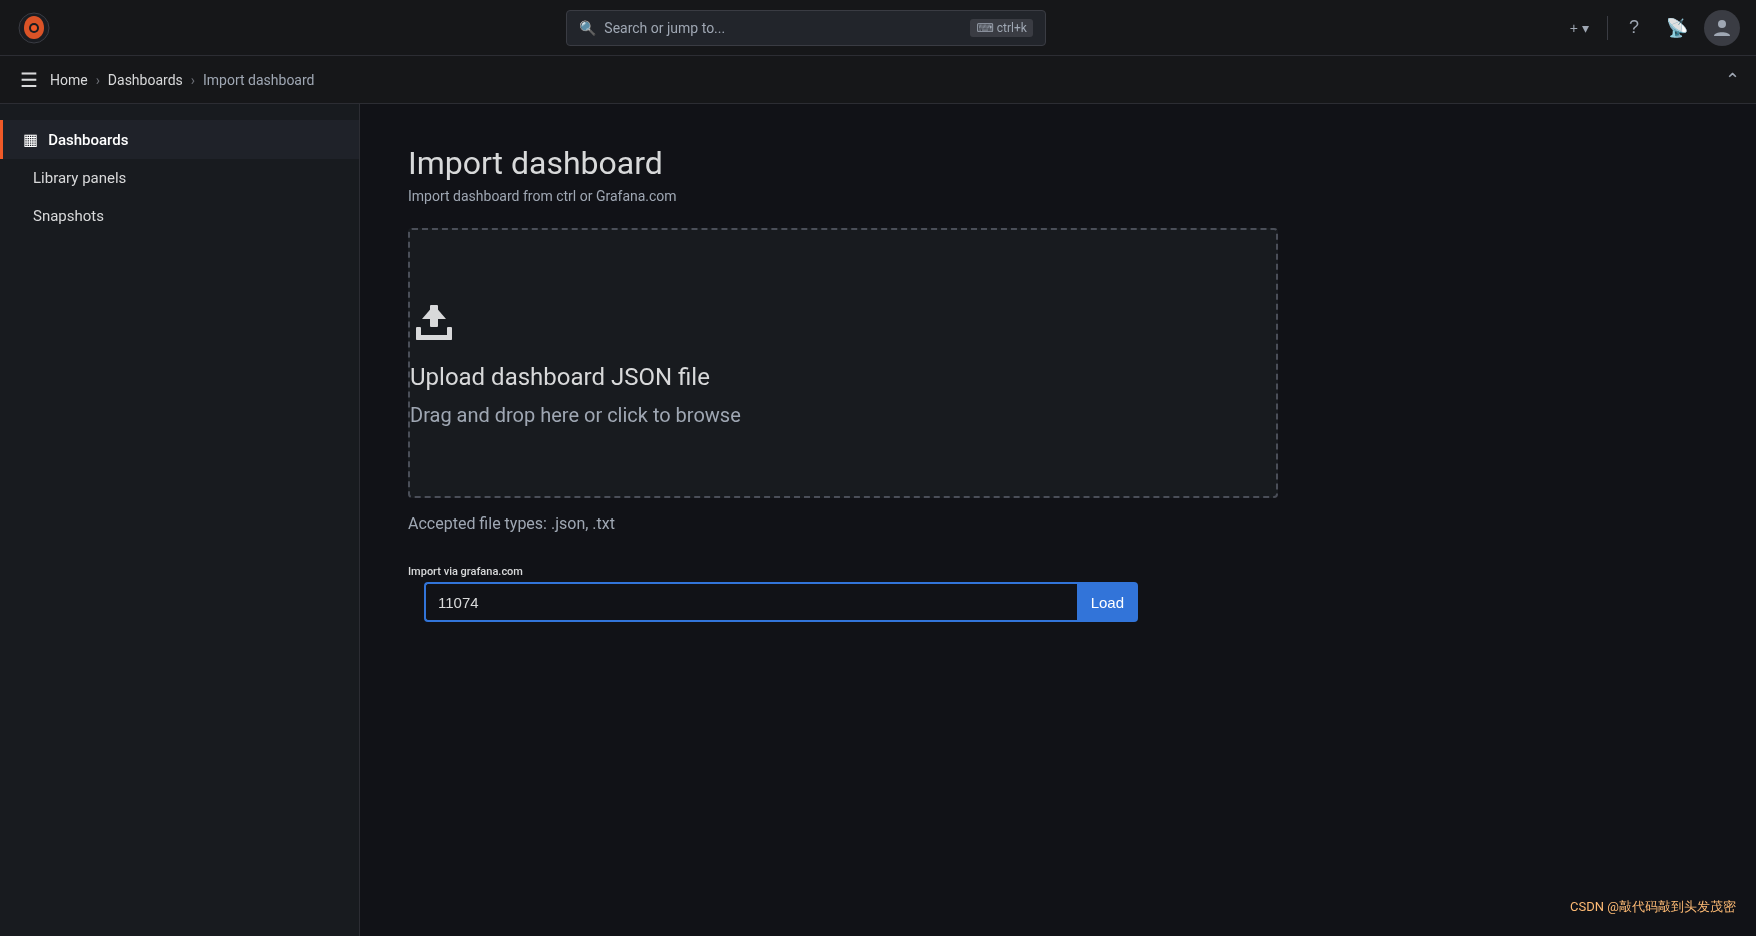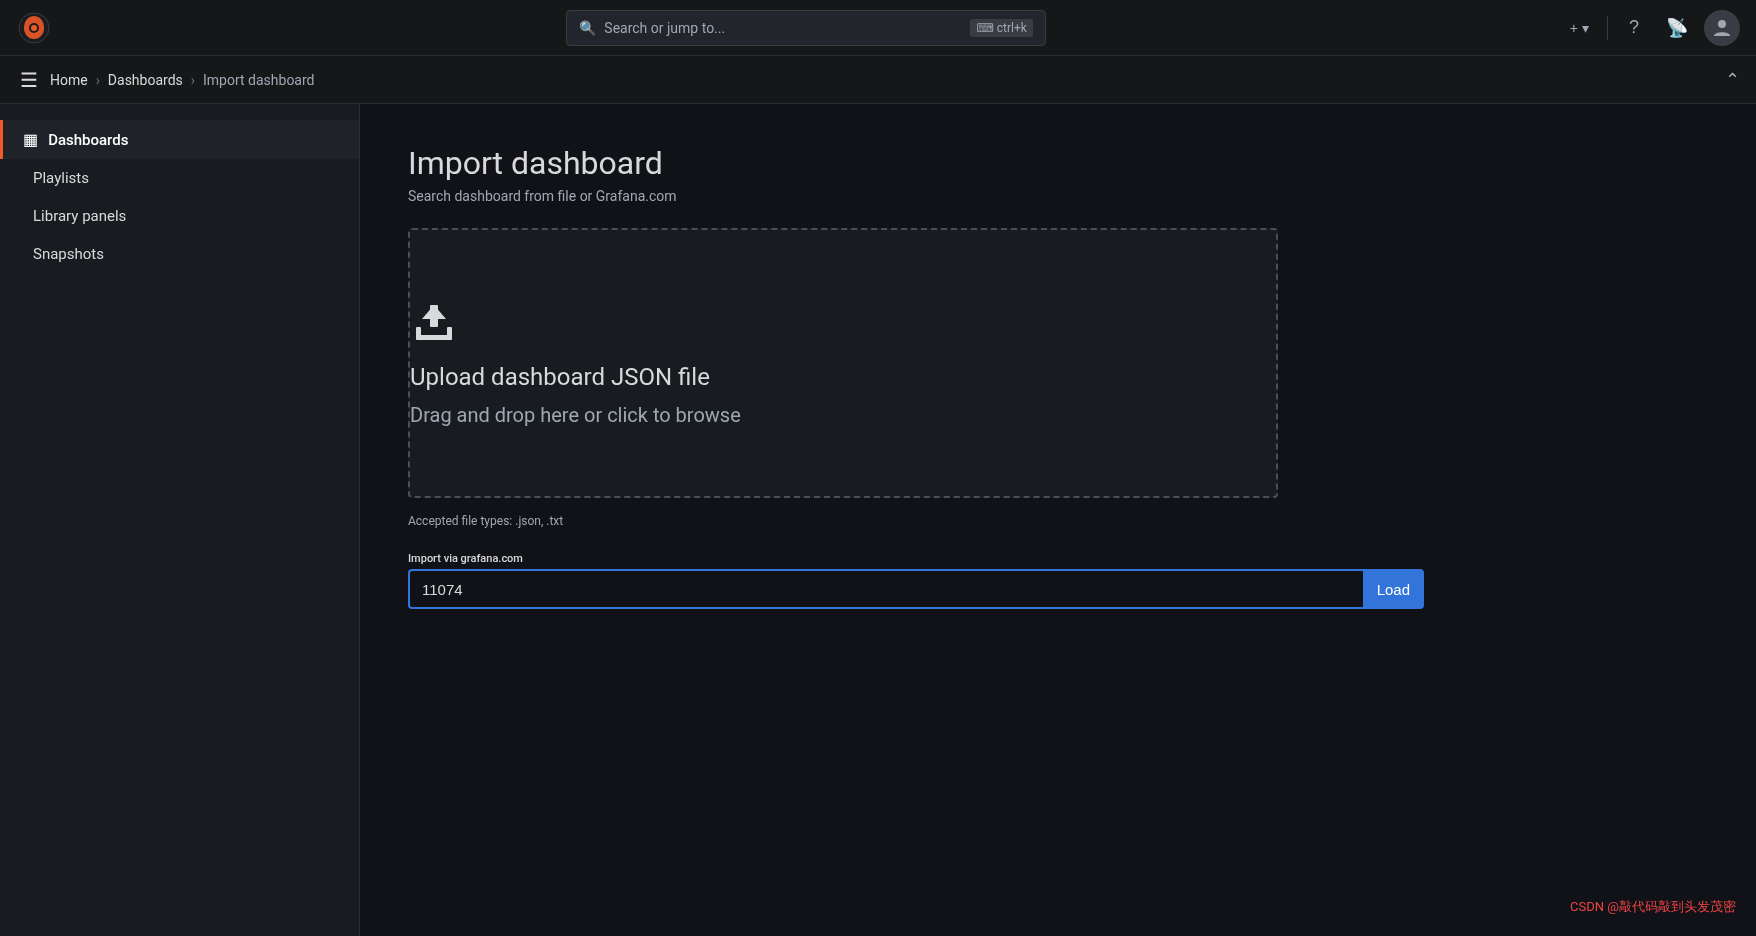--- a/index.html
+++ b/index.html
@@ -245,37 +245,38 @@
     .upload-title {
       font-size: 24px;
       color: #d8d9da;
       font-weight: 400;
     }
     .upload-sub {
       font-size: 20px;
       color: #9fa7b3;
     }
     .accepted-types {
-      font-size: 12px;
-      color: #9fa7b3;
-      margin-bottom: 24px;
+      font-size: 16px;
+      color: #9fa7b3;
+      margin-bottom: 32px;
     }
 
     
     .section-label {
       font-size: 11px;
       font-weight: 500;
       color: #d8d9da;
       margin-bottom: 4px;
     }
     .grafana-input-row {
       display: flex;
       gap: 0;
-      width: 1016px;
+      width: 714px;
       margin-bottom: 32px;
+      margin-left: 16px;
     }
     .grafana-input {
       flex: 1;
       height: 40px;
       background: #111217;
       border: 2px solid #3274d9;
       border-right: none;
       border-radius: 4px 0 0 4px;
       color: #d8d9da;
       font-size: 15px;
@@ -300,21 +301,21 @@
       font-weight: 500;
       color: #d8d9da;
     }
 
     
     .watermark {
       position: fixed;
       bottom: 20px;
       right: 20px;
       font-size: 13px;
-      color: #ef4444;
+      color: #fdba74;
       text-align: center;
     }
   </style>
 </head>
 <body>
 
 <div class="topnav">
   <div class="topnav-left">
     <div class="grafana-logo">
       <svg viewBox="0 0 32 32" fill="none" xmlns="http://www.w3.org/2000/svg">
@@ -366,35 +367,31 @@
 
 <div class="layout">
 
   <div class="sidebar">
     <div class="sidebar-item active">
       <span class="item-icon">▦</span>
       <span>Dashboards</span>
     </div>
     <div class="sidebar-item">
       <span class="item-icon"></span>
-      <span>Playlists</span>
-    </div>
-    <div class="sidebar-item">
-      <span class="item-icon"></span>
       <span>Library panels</span>
     </div>
     <div class="sidebar-item">
       <span class="item-icon"></span>
       <span>Snapshots</span>
     </div>
   </div>
 
   <div class="main-content">
     <h1 class="page-title">Import dashboard</h1>
-    <p class="page-subtitle">Search dashboard from file or Grafana.com</p>
+    <p class="page-subtitle">Import dashboard from ctrl or Grafana.com</p>
 
     <div class="upload-area">
       <div class="upload-icon-wrap">
         <svg width="48" height="48" viewBox="0 0 48 48" fill="none" xmlns="http://www.w3.org/2000/svg">
           <rect x="20" y="6" width="8" height="22" rx="1" fill="#d8d9da"></rect>
           <polygon points="12,20 24,6 36,20" fill="#d8d9da"></polygon>
           <rect x="6" y="36" width="36" height="5" rx="2" fill="#d8d9da"></rect>
           <rect x="6" y="28" width="5" height="13" rx="1" fill="#d8d9da"></rect>
           <rect x="37" y="28" width="5" height="13" rx="1" fill="#d8d9da"></rect>
         </svg>

